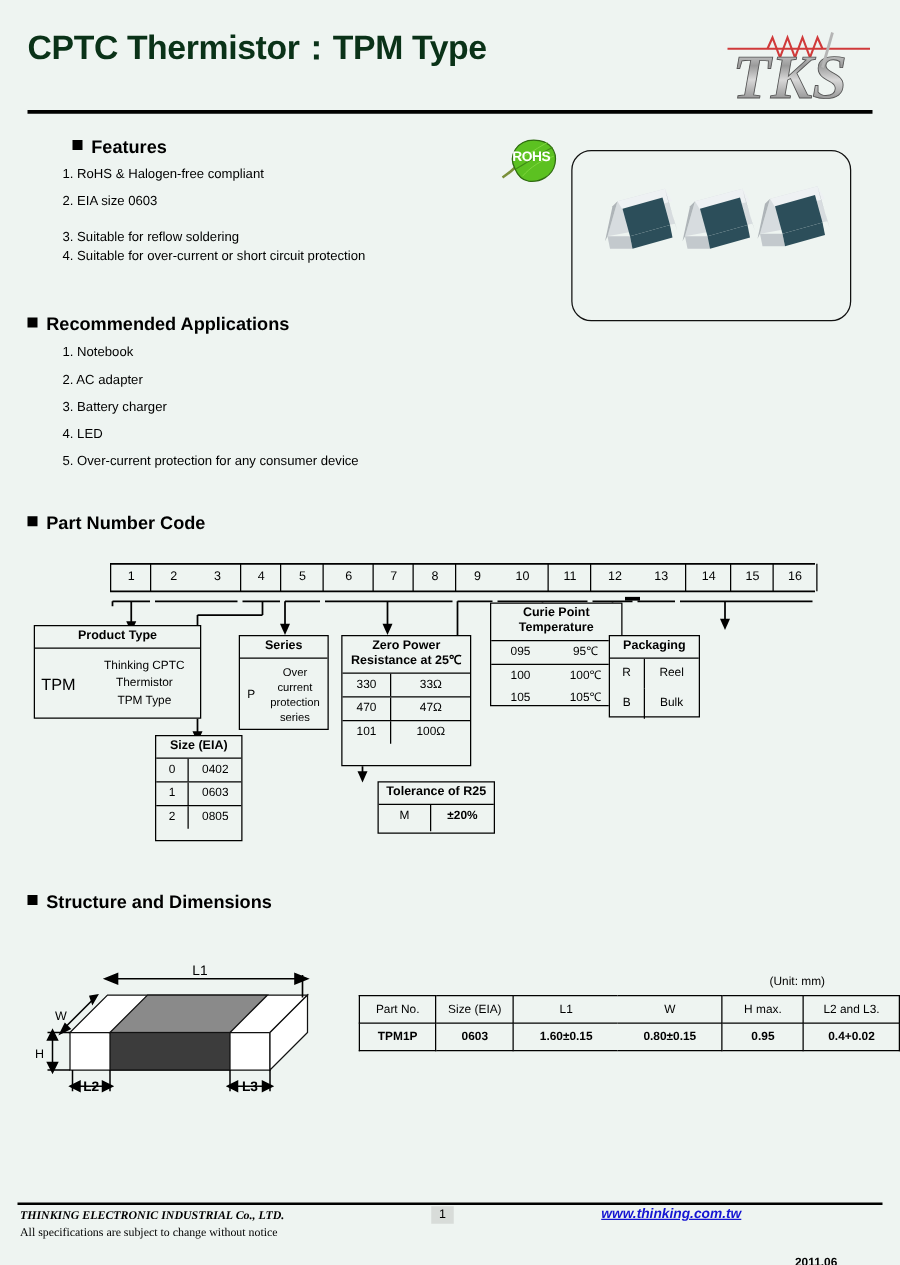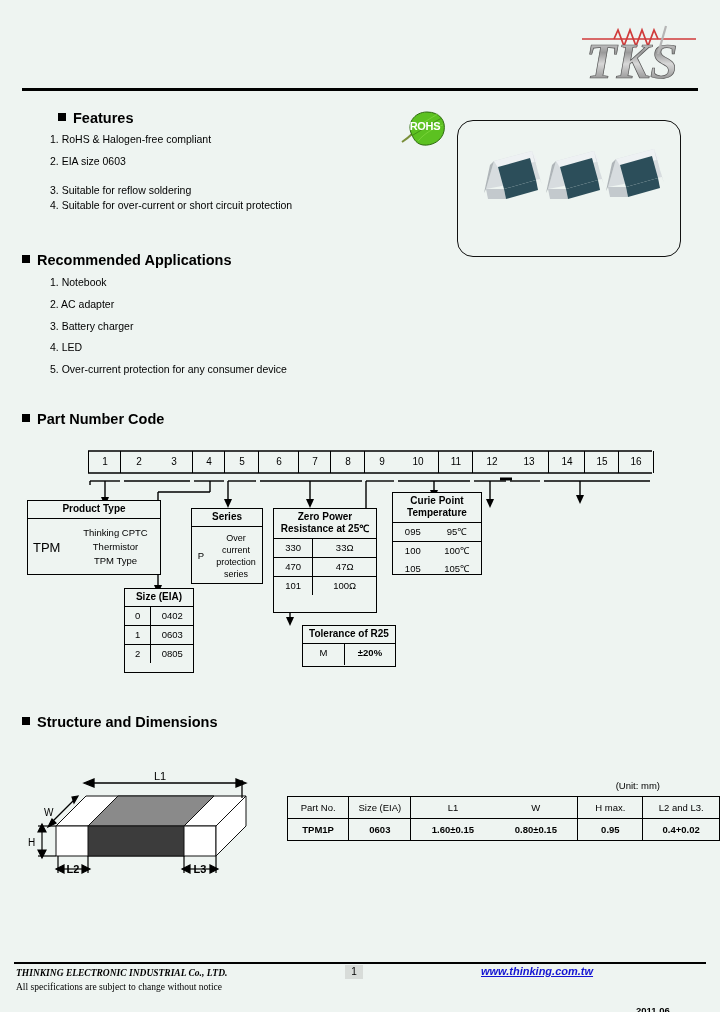--- a/index.html
+++ b/index.html
@@ -83,20 +83,21 @@
   .pgno{position:absolute;left:345px;top:965px;width:18px;height:14px;background:#d8dcd9;text-align:center;font-size:10px;line-height:14px;}
   .ftr-url{position:absolute;left:481px;top:965px;font-size:11px;font-weight:bold;font-style:italic;color:#1414d2;text-decoration:underline;}
   .ftr-date{position:absolute;left:636px;top:967px;font-size:9.5px;font-weight:bold;text-decoration:underline;margin-top:38px;}
 </style>
 </head>
 <body>
 
 <div class="page">
 
   <div class="hdr">
+    <div class="hdr-title">CPTC Thermistor：TPM Type</div>
     <div class="hdr-rule"></div>
 
     <svg class="logo" viewBox="0 0 118 66">
       <defs>
         <linearGradient id="chrome" x1="0" y1="0" x2="0" y2="1">
           <stop offset="0%" stop-color="#f2f2f2"></stop>
           <stop offset="35%" stop-color="#9a9a9a"></stop>
           <stop offset="55%" stop-color="#d8d8d8"></stop>
           <stop offset="100%" stop-color="#6e6e6e"></stop>
         </linearGradient>
@@ -305,39 +306,50 @@
   </div>
 
   <div class="box" style="left:302px;top:625px;width:94px;height:42px;">
     <div class="box-hd">Tolerance of R25</div>
     <div class="kv" style="height:21px;">
       <div class="k" style="width:45%;">M</div>
       <div class="v" style="width:55%;font-weight:bold;">±20%</div>
     </div>
   </div>
 
-  <div class="box" style="left:392px;top:492px;width:90px;height:83px;">
+  <div class="box" style="left:392px;top:482px;width:106px;height:83px;">
     <div class="box-hd">
       <span>Curie Point</span><br>
       <span>Temperature</span>
     </div>
     <div class="kv nosep rowline">
       <div class="k" style="width:45%;">095</div>
       <div class="v" style="width:55%;">95℃</div>
     </div>
     <div class="kv nosep">
       <div class="k" style="width:45%;">100</div>
       <div class="v" style="width:55%;">100℃</div>
     </div>
     <div class="kv nosep">
       <div class="k" style="width:45%;">105</div>
       <div class="v" style="width:55%;">105℃</div>
     </div>
   </div>
 
+  <div class="box" style="left:487px;top:508px;width:73px;height:66px;">
+    <div class="box-hd">Packaging</div>
+    <div class="kv">
+      <div class="k" style="width:38%;padding:6px 0;">R</div>
+      <div class="v" style="width:62%;padding:6px 0;">Reel</div>
+    </div>
+    <div class="kv">
+      <div class="k" style="width:38%;padding:6px 0;">B</div>
+      <div class="v" style="width:62%;padding:6px 0;">Bulk</div>
+    </div>
+  </div>
 
 
   <div class="sect" style="left:22px;top:714px;">
     <span class="bullet"></span><span>Structure and Dimensions</span>
   </div>
 
   <svg style="position:absolute;left:26px;top:768px;" width="250" height="120" viewBox="0 0 250 120">
 
     <polygon points="30,58 60,28 220,28 190,58" fill="#ffffff" stroke="#111" stroke-width="1"></polygon>
     <polygon points="30,58 190,58 190,88 30,88" fill="#ffffff" stroke="#111" stroke-width="1"></polygon>

